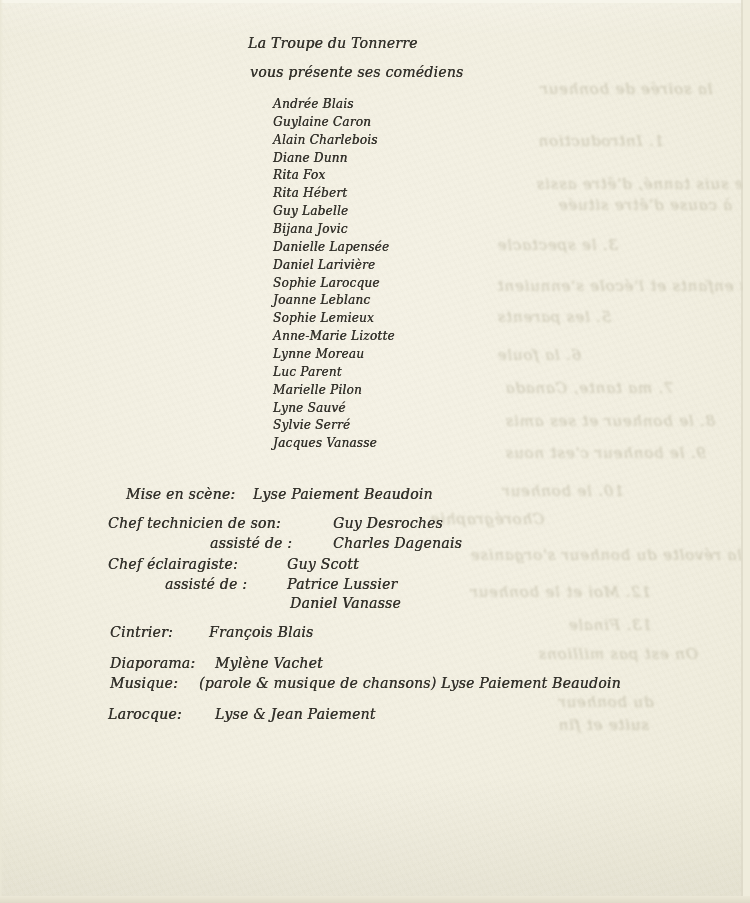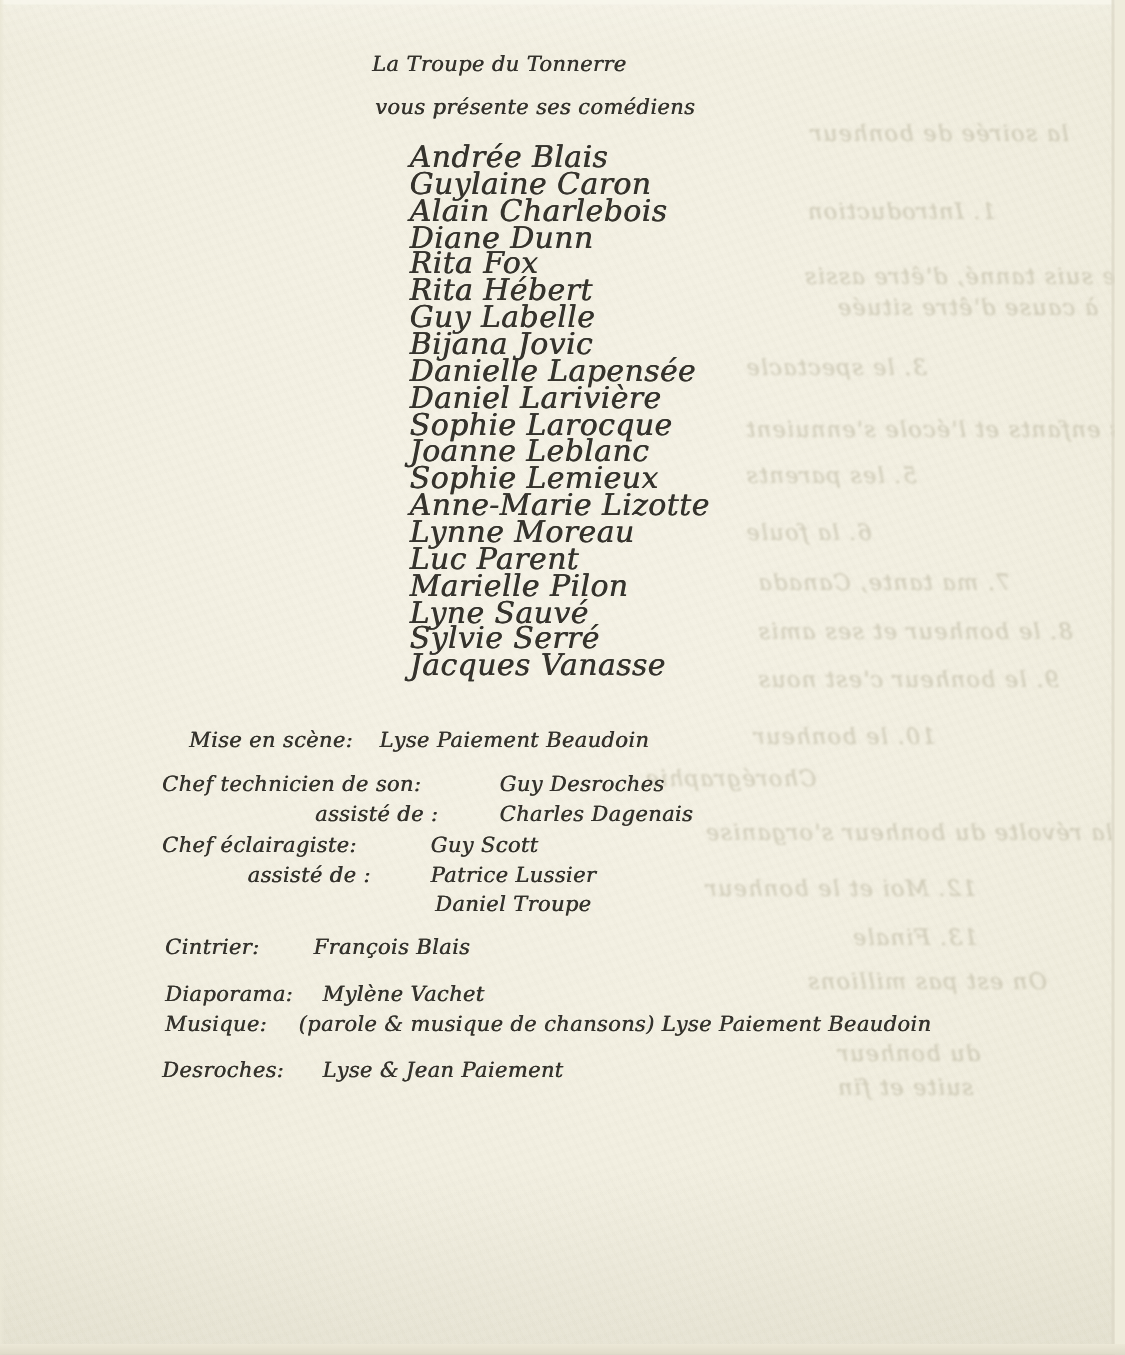--- a/index.html
+++ b/index.html
@@ -33,21 +33,21 @@
     white-space: pre;
     font-size: 14px;
     line-height: 18px;
     letter-spacing: 0.25px;
     text-shadow: 0.35px 0.25px 0 currentColor;
   }
   .cast {
     position: absolute;
     left: 273px;
     top: 96px;
-    font-size: 20px;
+    font-size: 12px;
     letter-spacing: 0.25px;
     text-shadow: 0.35px 0.25px 0 currentColor;
   }
   .cast .cast-name {
     line-height: 17.86px;
     white-space: pre;
   }
   
   .ghost-layer .ghost {
     position: absolute;
@@ -133,32 +133,32 @@
 
     <span class="line" style="left:210px;top:534px">assisté de :</span>
     <span class="line" style="left:333px;top:534px">Charles Dagenais</span>
 
     <span class="line" style="left:108px;top:555px">Chef éclairagiste:</span>
     <span class="line" style="left:287px;top:555px">Guy Scott</span>
 
     <span class="line" style="left:165px;top:575px">assisté de :</span>
     <span class="line" style="left:287px;top:575px">Patrice Lussier</span>
 
-    <span class="line" style="left:290px;top:594px">Daniel Troupe</span>
+    <span class="line" style="left:290px;top:594px">Daniel Vanasse</span>
 
     <span class="line" style="left:110px;top:623px">Cintrier:</span>
     <span class="line" style="left:209px;top:623px">François Blais</span>
 
     <span class="line" style="left:110px;top:654px">Diaporama:</span>
     <span class="line" style="left:215px;top:654px">Mylène Vachet</span>
 
     <span class="line" style="left:110px;top:674px">Musique:</span>
     <span class="line" style="left:199px;top:674px">(parole &amp; musique de chansons) Lyse Paiement Beaudoin</span>
 
-    <span class="line" style="left:108px;top:705px">Desroches:</span>
+    <span class="line" style="left:108px;top:705px">Larocque:</span>
     <span class="line" style="left:215px;top:705px">Lyse &amp; Jean Paiement</span>
 
   </div>
 
   <div class="edge-top"></div>
   <div class="edge-left"></div>
   <div class="edge-right-strip"></div>
   <div class="edge-right-line"></div>
   <div class="edge-bottom"></div>
 

